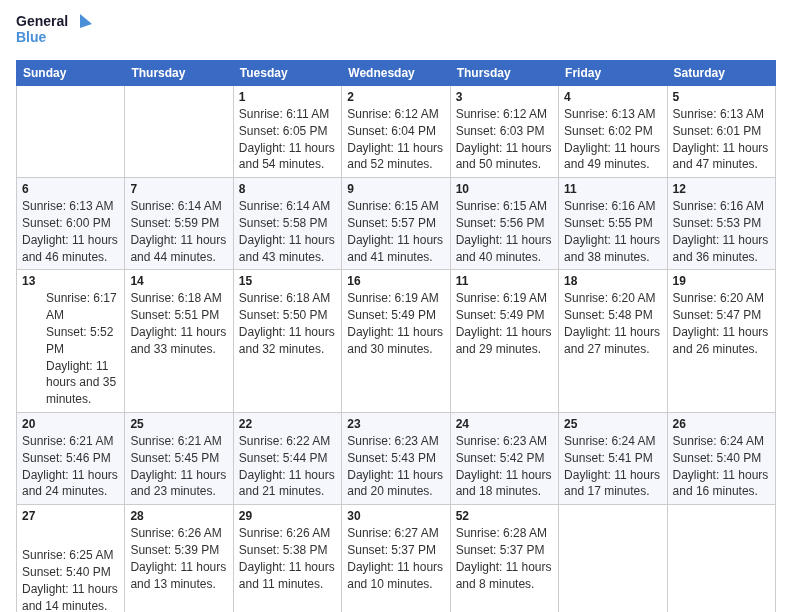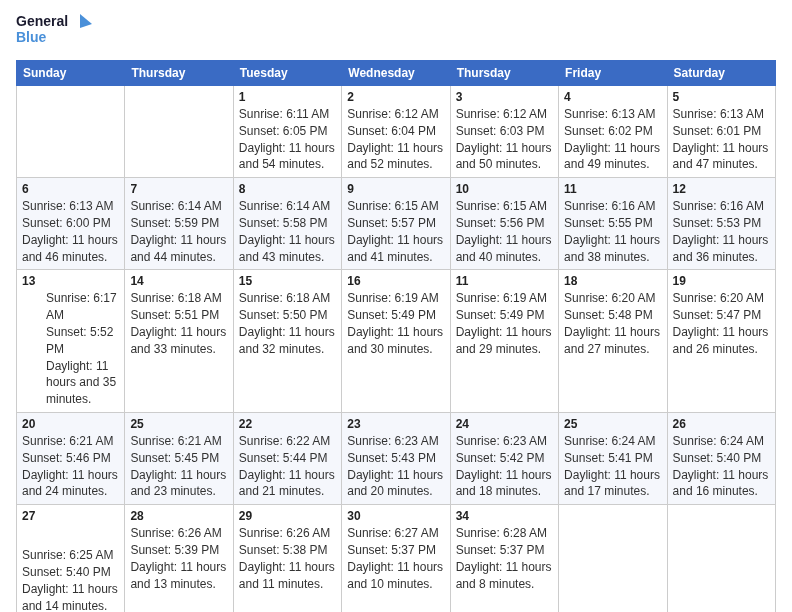--- a/index.html
+++ b/index.html
@@ -306,21 +306,21 @@
 Sunset: 5:38 PM
 Daylight: 11 hours and 11 minutes.</div>
           </td>
           <td>
             <span class="day-number">30</span>
             <div class="day-info" style="white-space: pre-line;">Sunrise: 6:27 AM
 Sunset: 5:37 PM
 Daylight: 11 hours and 10 minutes.</div>
           </td>
           <td>
-            <span class="day-number">34</span>
+            <span class="day-number">52</span>
             <div class="day-info" style="white-space: pre-line;">Sunrise: 6:28 AM
 Sunset: 5:37 PM
 Daylight: 11 hours and 8 minutes.</div>
           </td>
           <td class="empty"></td>
           <td class="empty"></td>
         </tr>
       </tbody>
   </table>
 </div>

